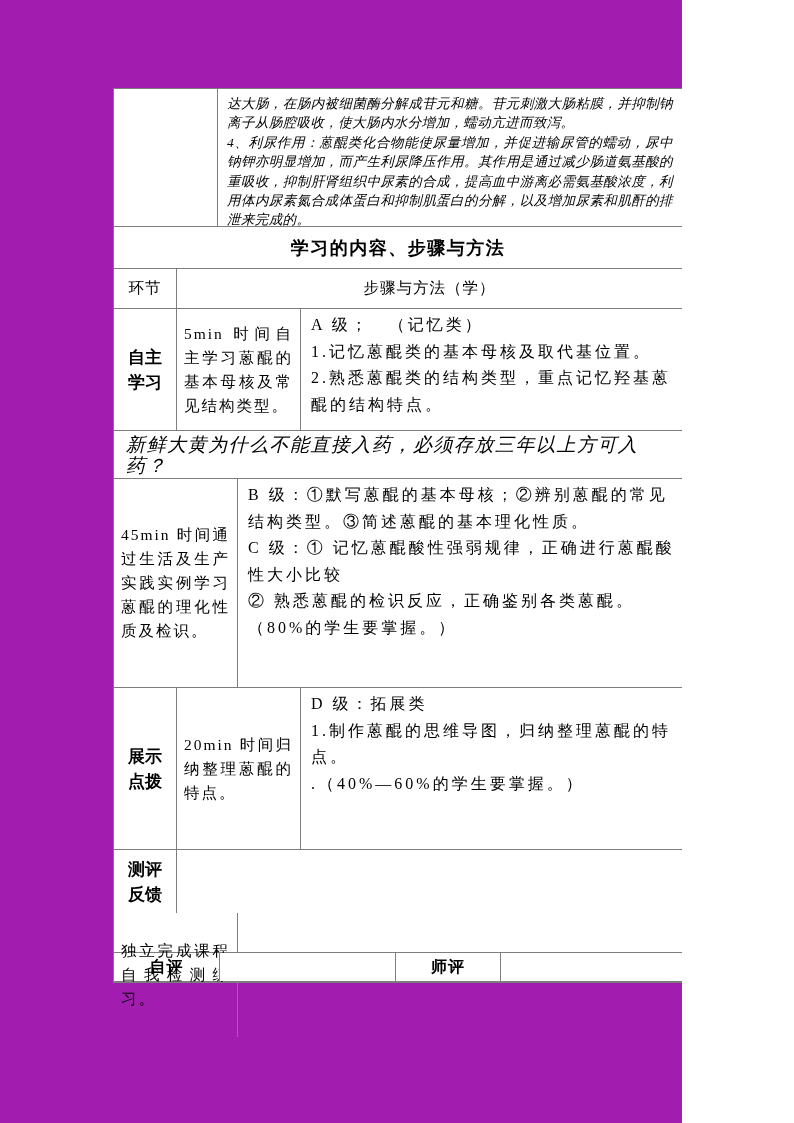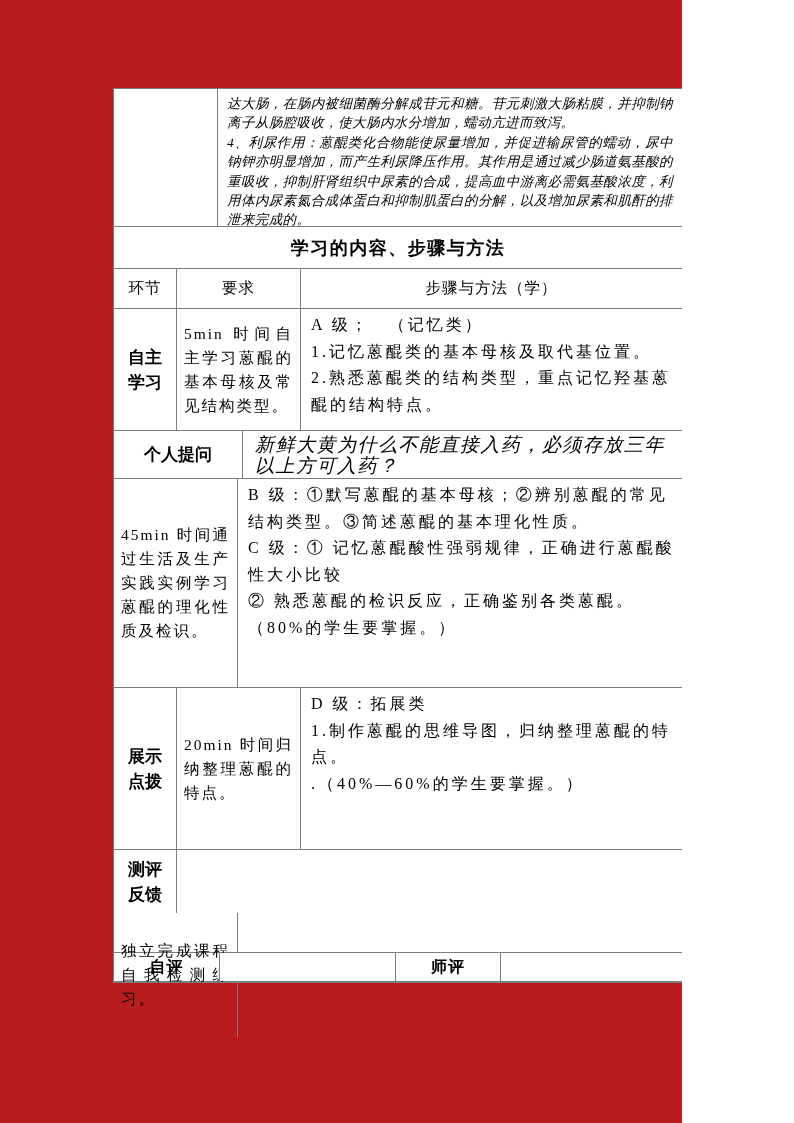--- a/index.html
+++ b/index.html
@@ -8,21 +8,21 @@
     width: 794px;
     height: 1123px;
     background: #ffffff;
     color: #000000;
     font-family: "Liberation Sans", sans-serif;
   }
   .sheet {
     position: relative;
     width: 682px;
     height: 1123px;
-    background: #b91c1c;
+    background: #a21caf;
     overflow: hidden;
   }
   .tbl {
     position: absolute;
     left: 113px;
     top: 88px;
     width: 570px;
     border: 1px solid #7d7d7d;
     border-bottom-width: 2px;
     box-sizing: border-box;
@@ -157,39 +157,37 @@
 4、利尿作用：蒽醌类化合物能使尿量增加，并促进输尿管的蠕动，尿中钠钾亦明显增加，而产生利尿降压作用。其作用是通过减少肠道氨基酸的重吸收，抑制肝肾组织中尿素的合成，提高血中游离必需氨基酸浓度，利用体内尿素氮合成体蛋白和抑制肌蛋白的分解，以及增加尿素和肌酐的排泄来完成的。</div>
       </div>
     </div>
 
     <div class="row r-title">
       <div class="cell w-main title-cell">学习的内容、步骤与方法</div>
     </div>
 
     <div class="row r-header">
       <div class="cell w-stage hdr-cell">环节</div>
-      <div class="cell w-req hdr-cell">要求</div>
       <div class="cell w-main hdr-cell">步骤与方法（学）</div>
     </div>
 
     <div class="row r-zizhu">
       <div class="cell w-stage stage-cell">自主
 学习</div>
       <div class="cell w-req req-cell">
         <div class="req-text">5min 时间自主学习蒽醌的基本母核及常见结构类型。</div>
       </div>
       <div class="cell w-main content-cell">
         <div class="content-text">A 级；　（记忆类）
 1.记忆蒽醌类的基本母核及取代基位置。
 2.熟悉蒽醌类的结构类型，重点记忆羟基蒽醌的结构特点。</div>
       </div>
     </div>
 
     <div class="row r-geren">
-      <div class="cell w-geren-label stage-cell">个人提问</div>
       <div class="cell w-main question-cell">
         <div class="question-text">新鲜大黄为什么不能直接入药，必须存放三年以上方可入药？</div>
       </div>
     </div>
 
     <div class="row r-hezuo">
       <div class="cell w-req req-cell">
         <div class="req-text">45min 时间通过生活及生产实践实例学习蒽醌的理化性质及检识。</div>
       </div>
       <div class="cell w-main content-cell">

